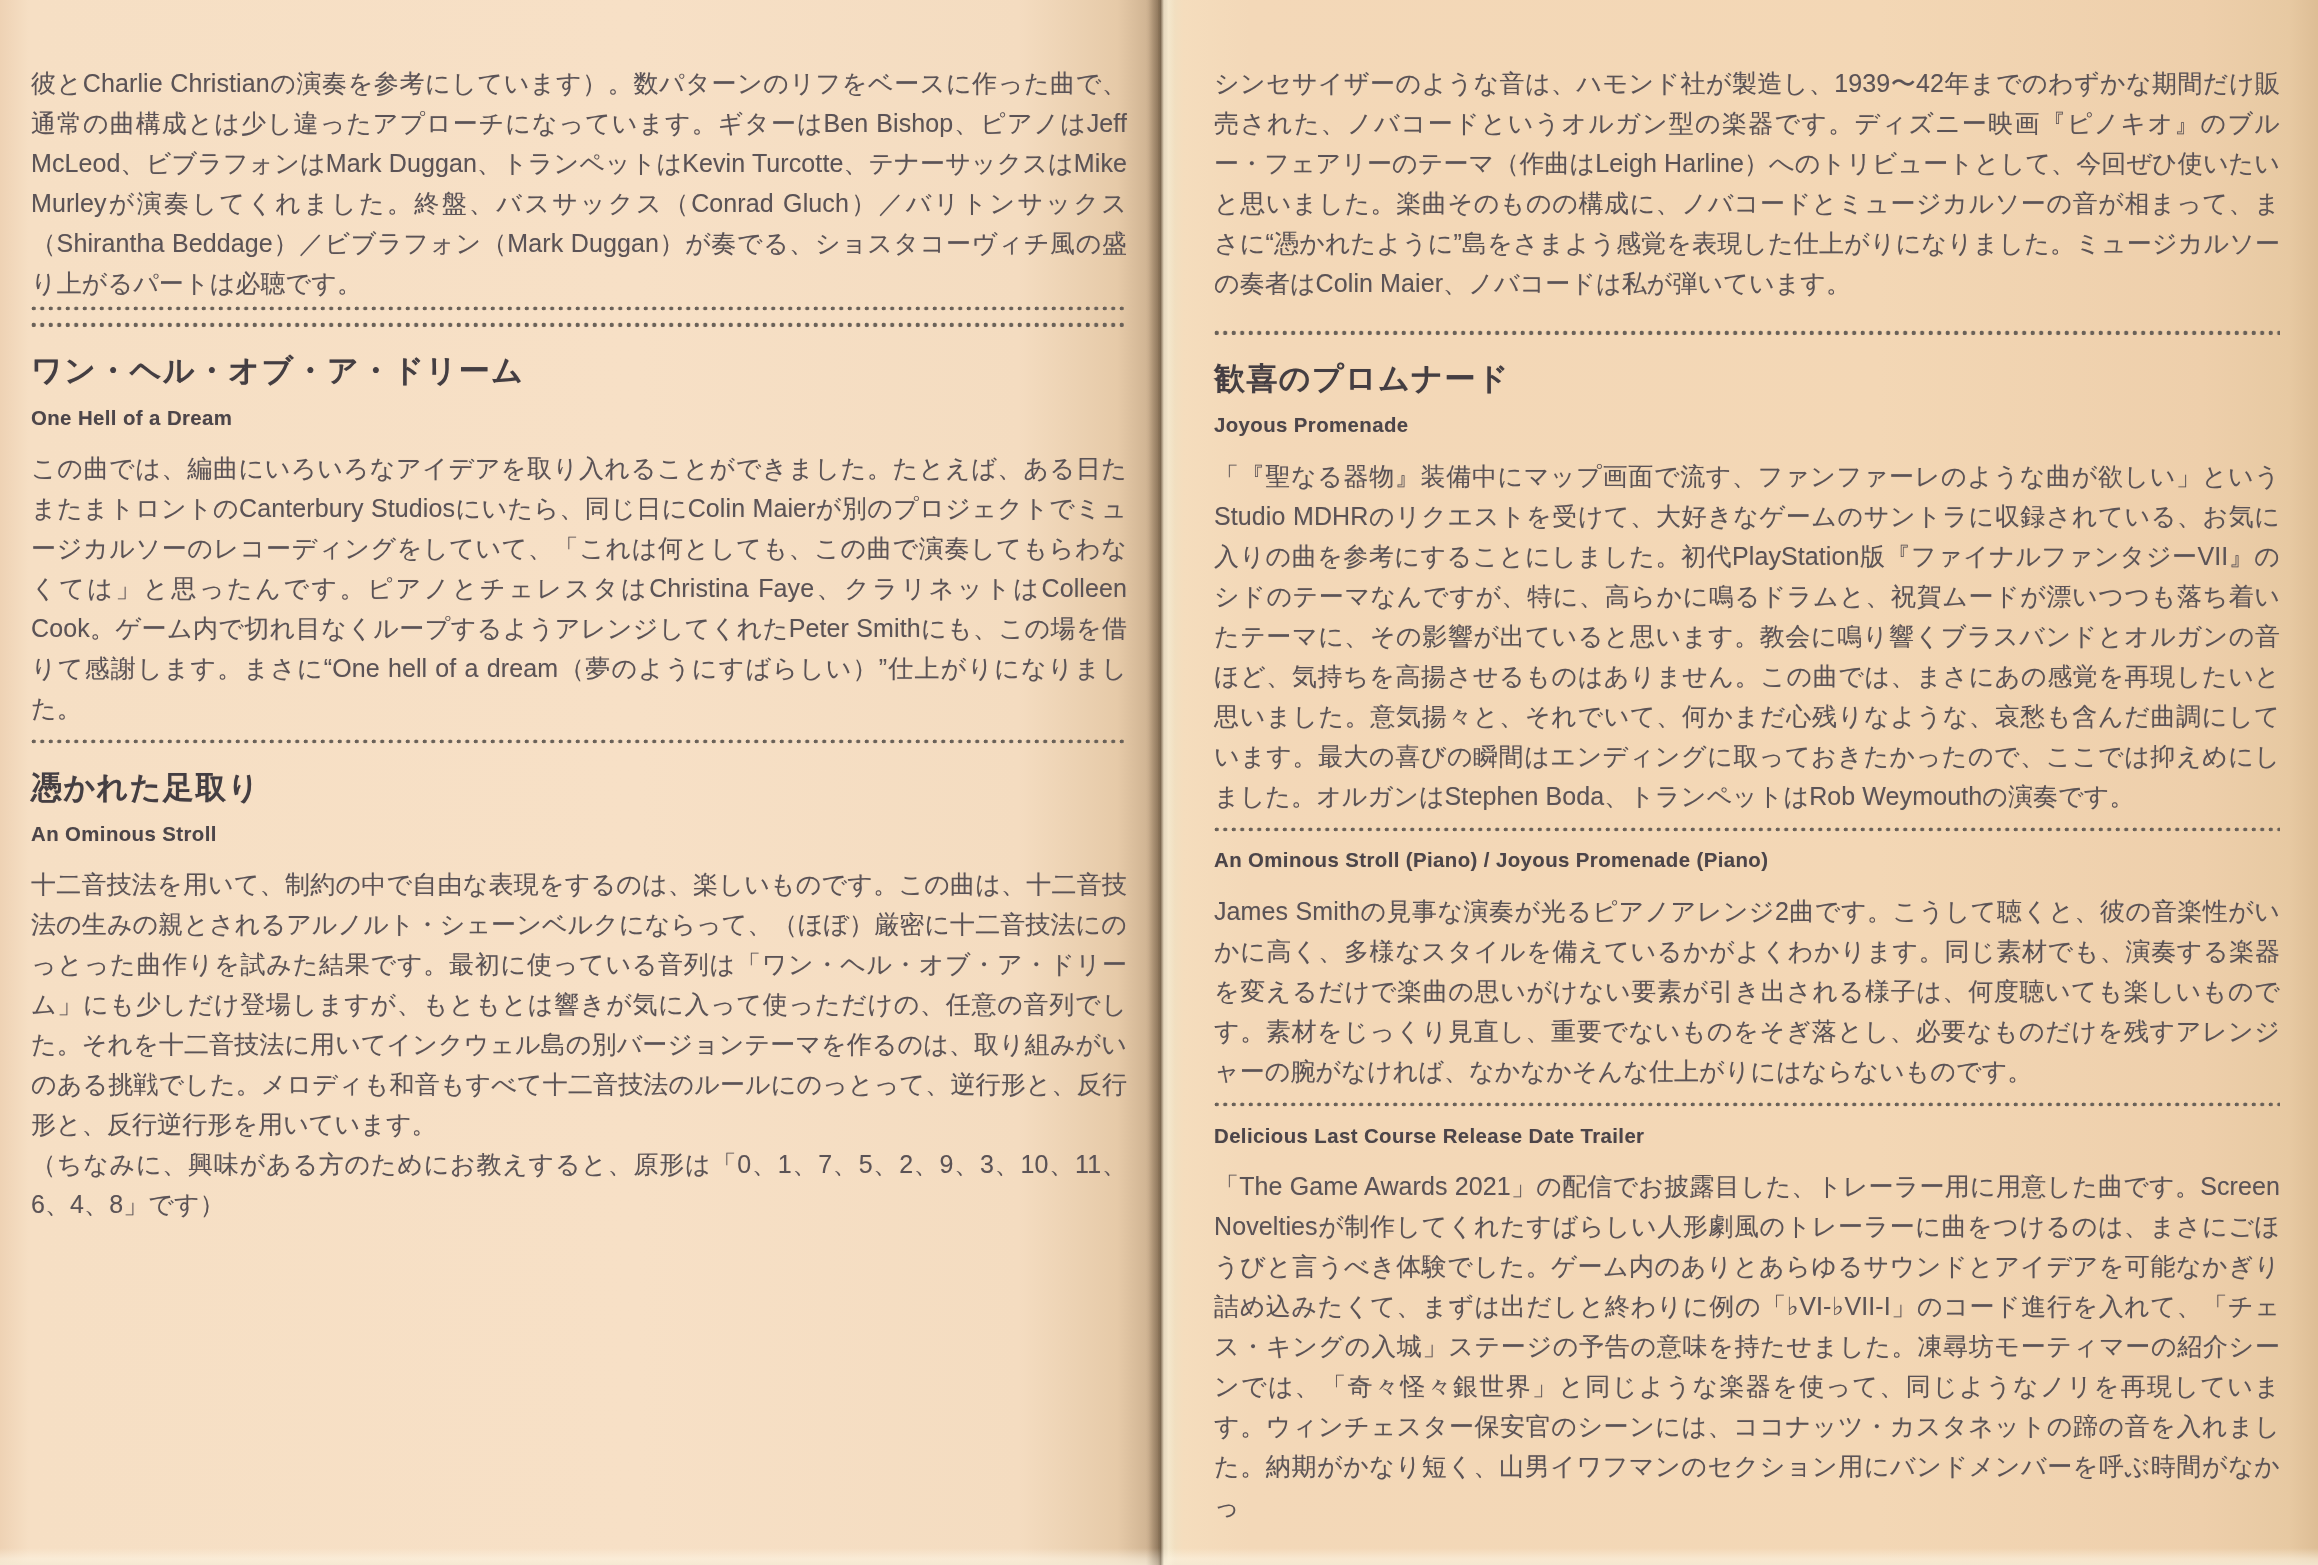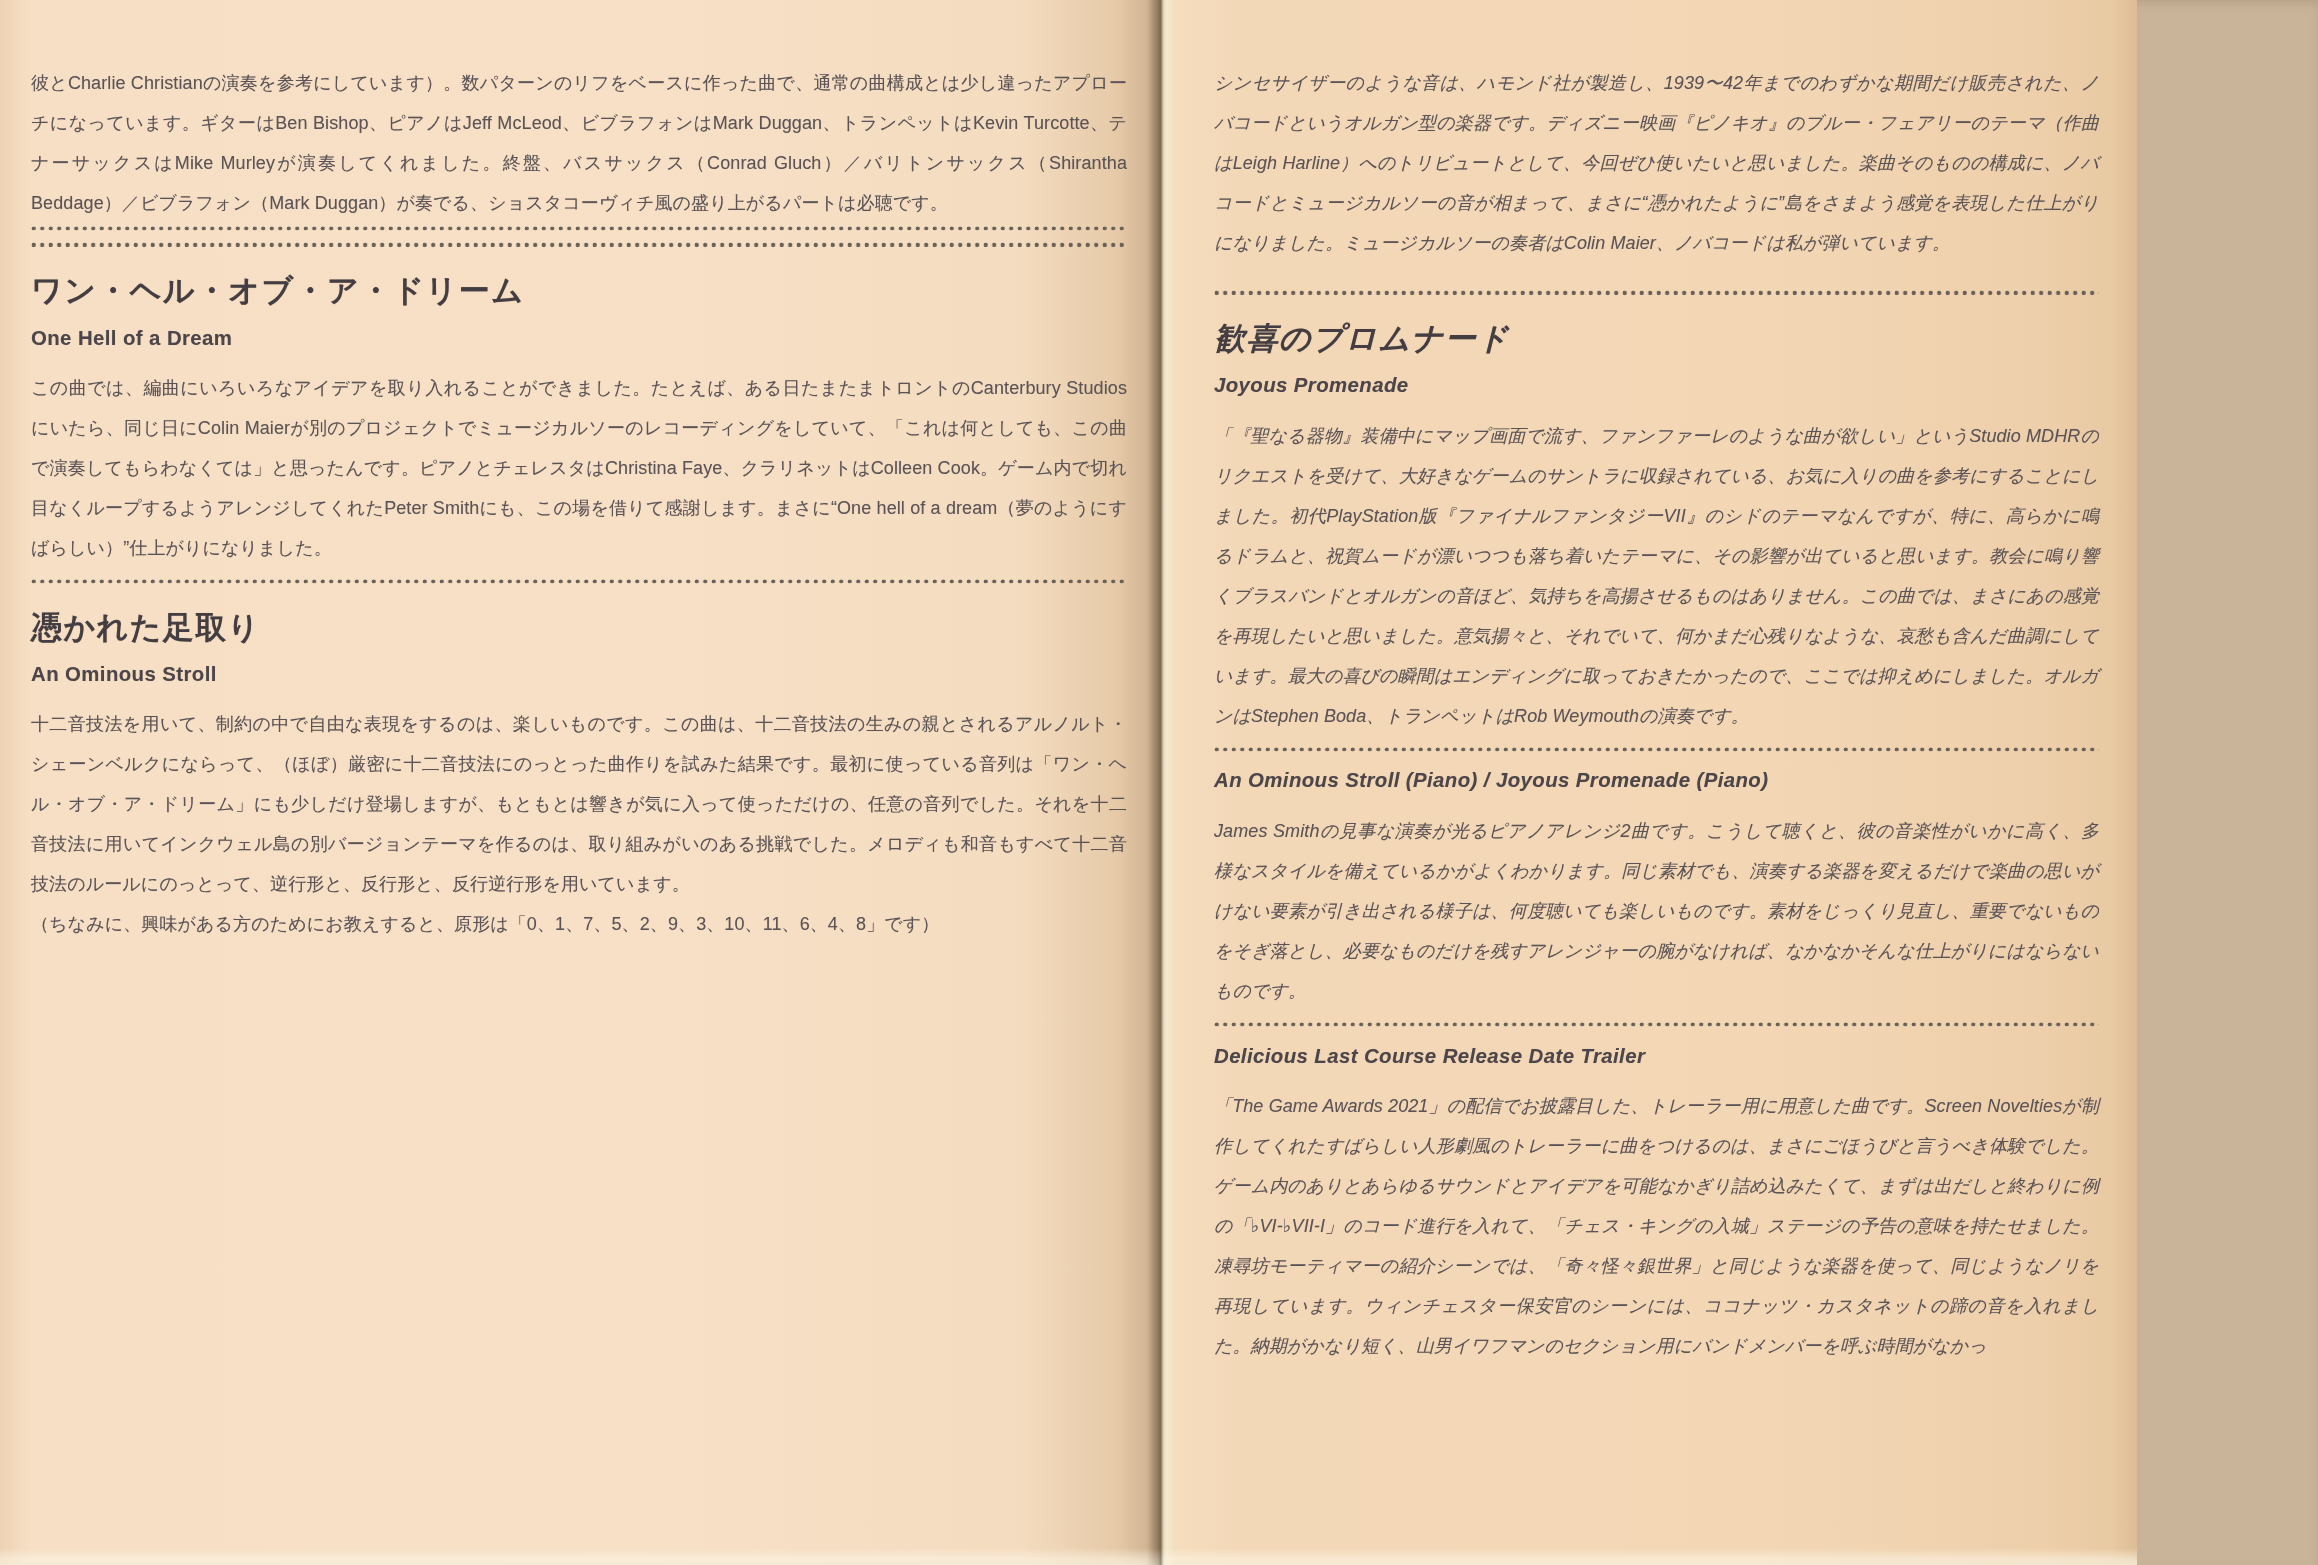--- a/index.html
+++ b/index.html
@@ -19,25 +19,24 @@
     width: 1158px;
     height: 100%;
     box-sizing: border-box;
   }
   .page-left {
     background: linear-gradient(90deg,
       #eed2b4 0%, #f6dfc4 2.5%, #f7e0c6 55%, #f4dcc0 88%,
       #e6caa8 96.5%, #cfb392 99.2%, #a68e71 100%);
   }
   .page-right {
-    width: 979px;
+    width: 1160px;
     background: linear-gradient(90deg,
       #9c8466 0%, #efe0c2 0.9%, #f5ddbd 2.2%, #f3d8b8 8%,
       #f3d7b5 62%, #eecfab 90%, #e7c9a2 97.5%, #ddbd95 100%);
-    font-style: italic;
   }
   
   .page::after {
     content: "";
     position: absolute;
     left: 0; right: 0; bottom: 0;
     height: 17.7px;
     background: linear-gradient(180deg,
       rgba(253, 246, 230, 0) 0%,
       rgba(253, 246, 230, 0.55) 60%,
@@ -57,21 +56,21 @@
       rgba(255, 246, 224, 0) 100%);
     pointer-events: none;
   }
 
   .page-inner { position: relative; box-sizing: border-box; height: 100%; }
   .page-left  .page-inner { padding: 63px 31px 0 31px; }
   .page-right .page-inner { padding: 63px 38px 0 56px; }
 
   p.body {
     margin: 0;
-    font-size: 18px;
+    font-size: 25px;
     line-height: 40px;
     color: #5b5356;
     text-align: justify;
     letter-spacing: 0.1px;
     text-shadow: 0 0 0.7px rgba(91, 83, 86, 0.28);
   }
 
   .divider {
     height: 5.5px;
     margin-top: 11px;

